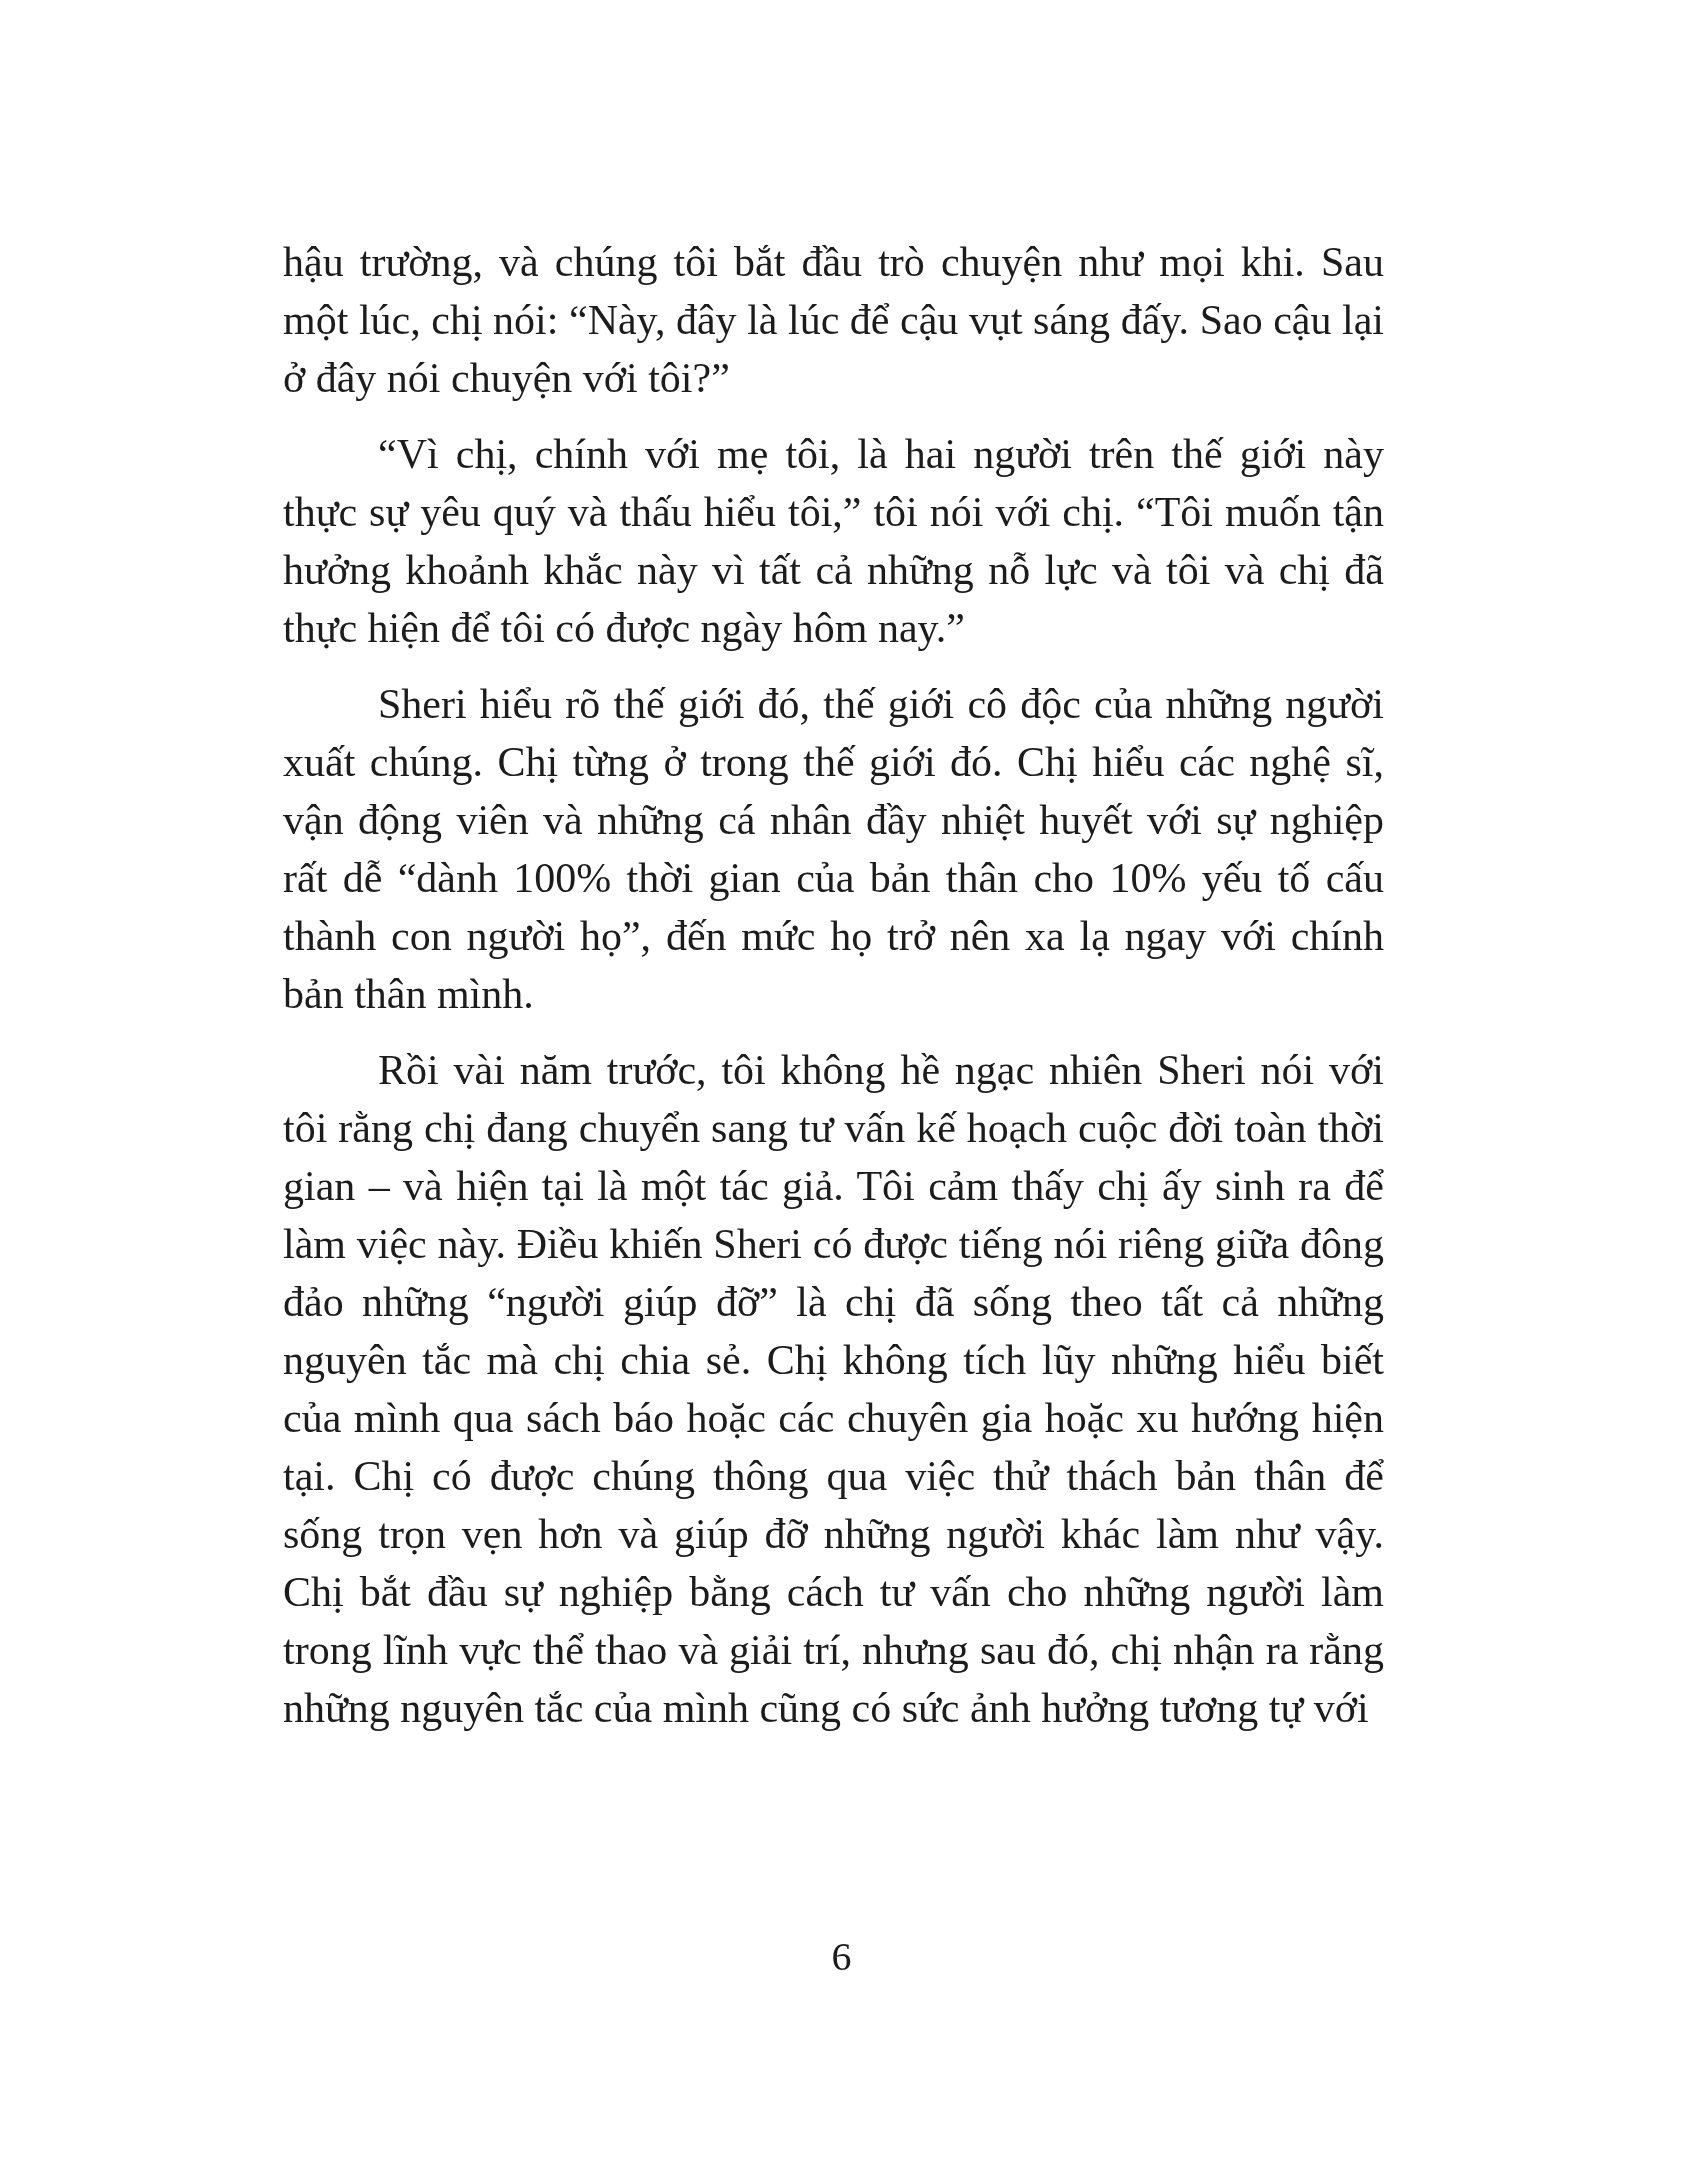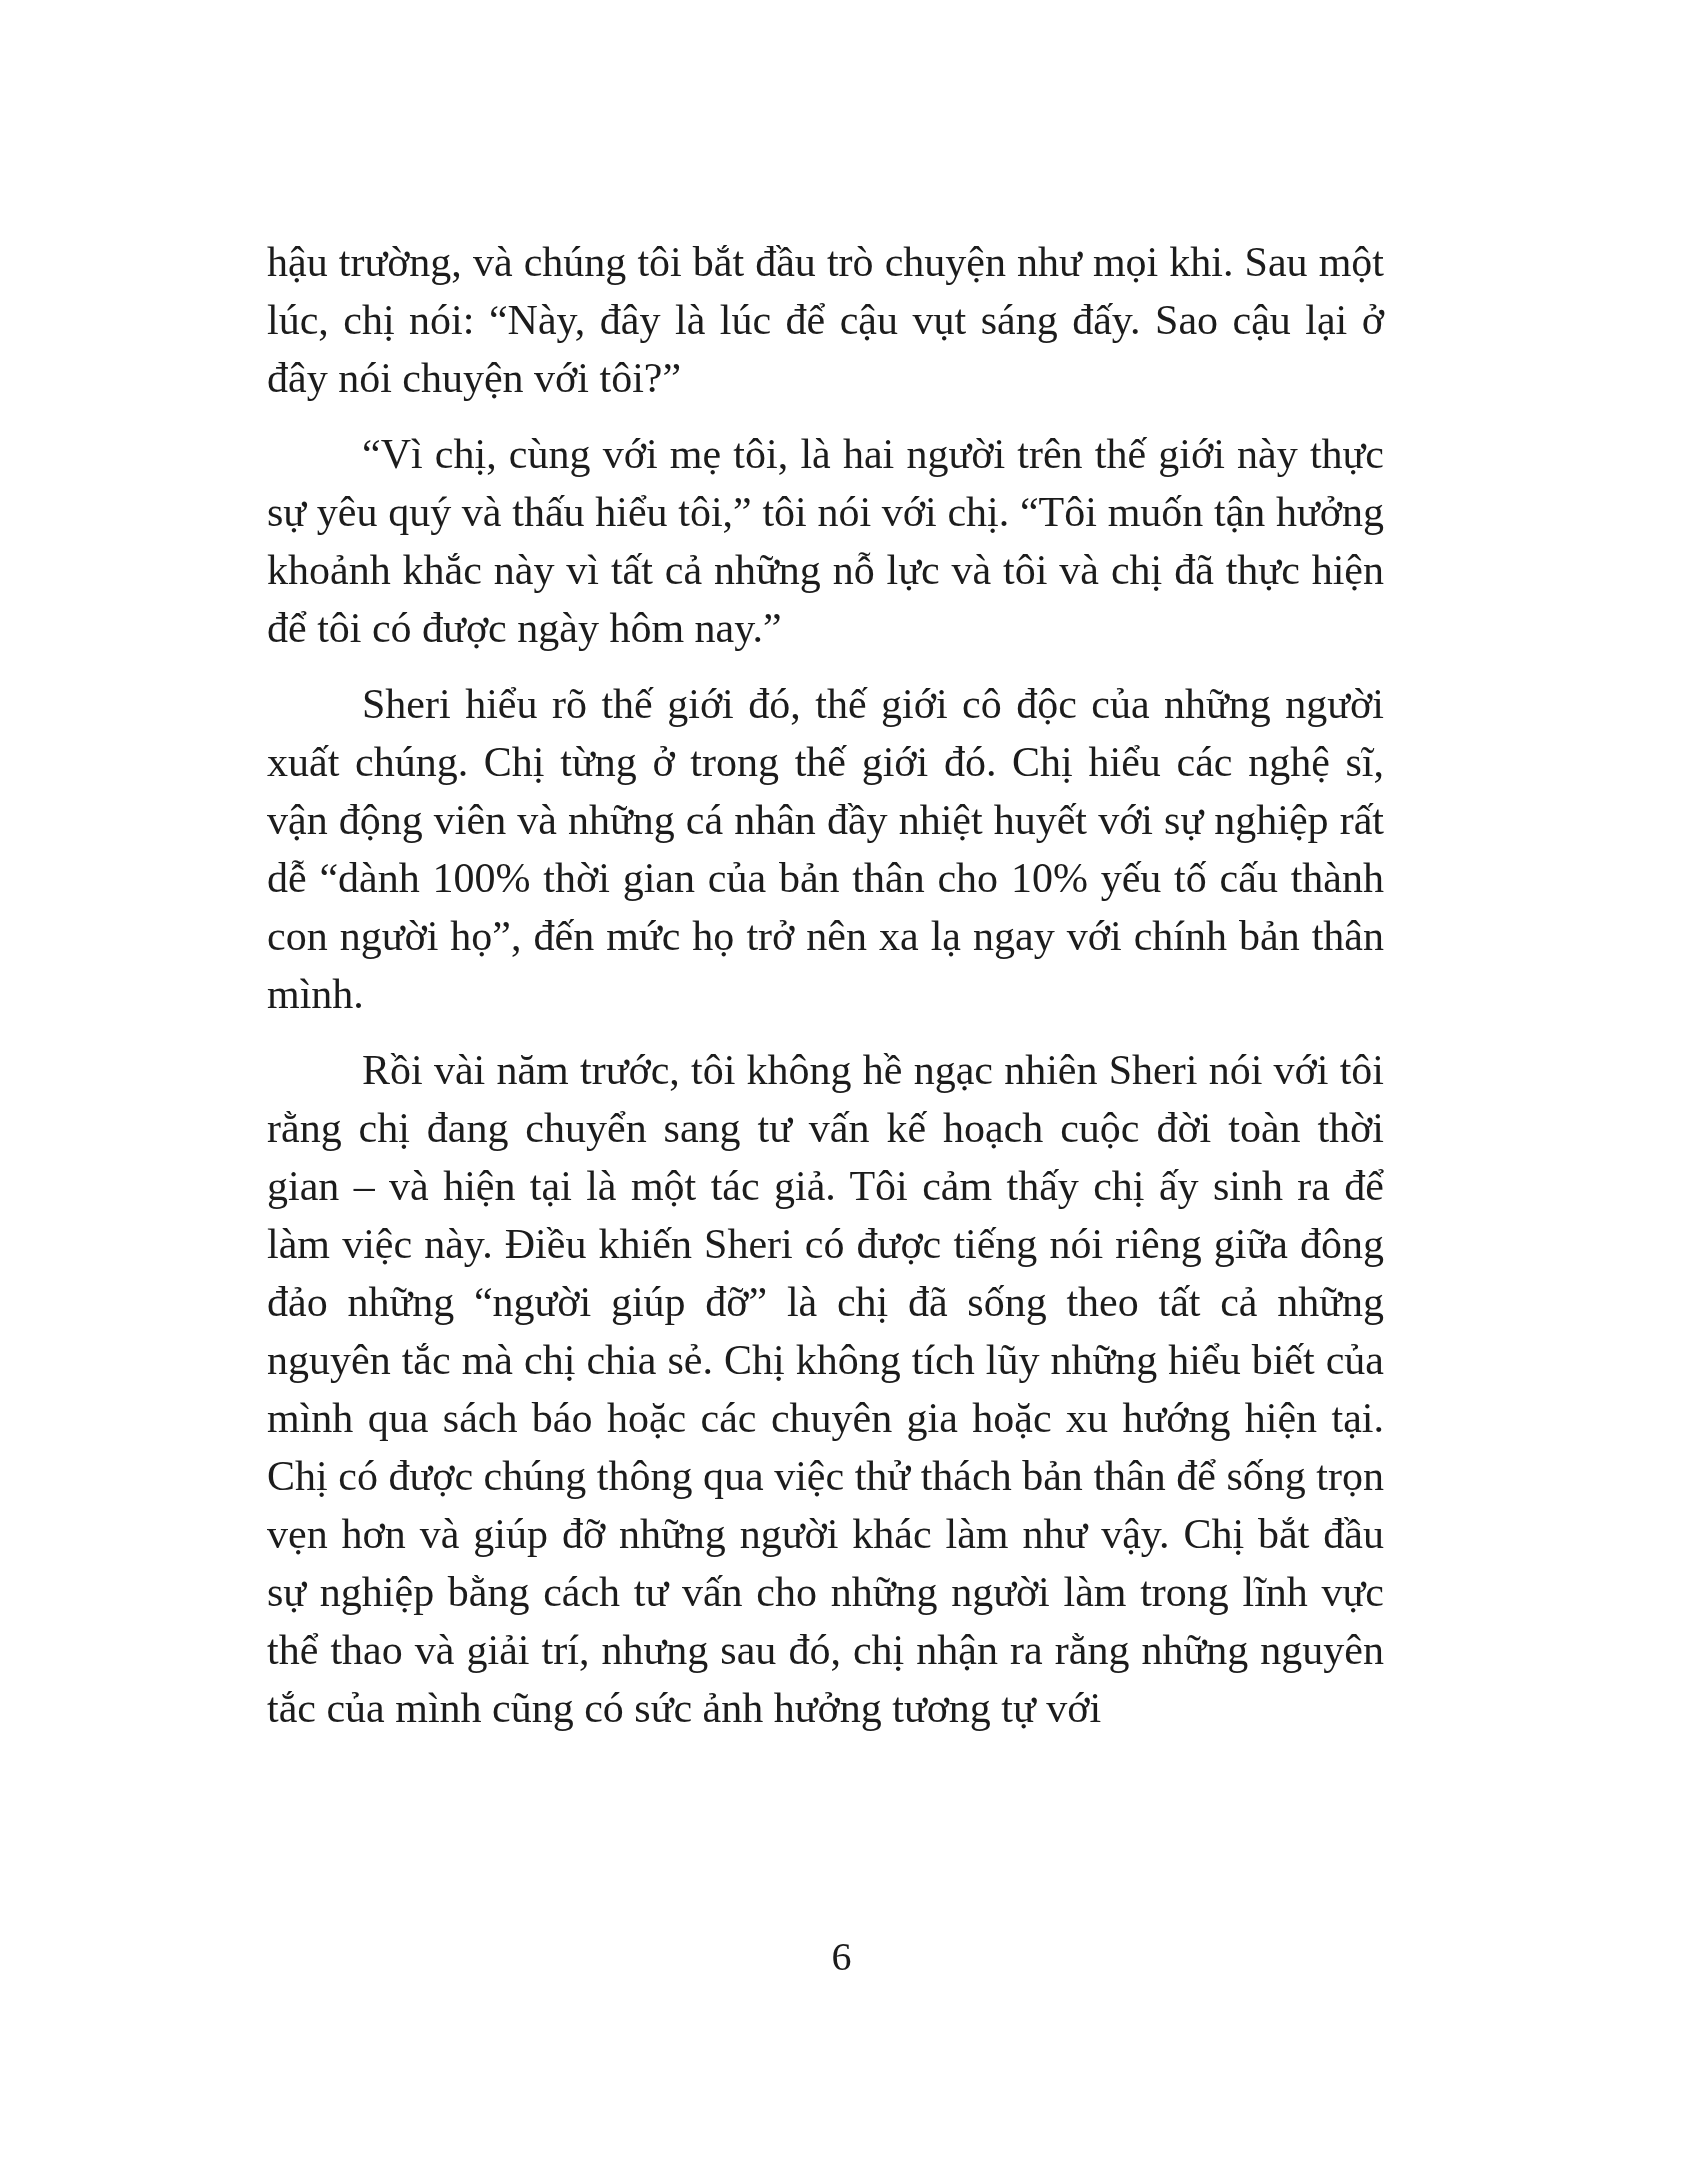--- a/index.html
+++ b/index.html
@@ -19,21 +19,21 @@
   .text-block {
     position: absolute;
     left: 267px;
     top: 233px;
     width: 1117px;
   }
   .para {
     font-size: 42px;
     line-height: 58px;
     text-align: justify;
-    margin: 0 0 18px 0;
+    margin: 0 0 18px 16px;
     color: #1c1c1c;
   }
   .para.indent {
     text-indent: 95px;
   }
   .page-number {
     position: absolute;
     left: 0;
     top: 1933px;
     width: 100%;
@@ -42,19 +42,19 @@
     line-height: 48px;
     color: #1c1c1c;
   }
 </style>
 </head>
 <body>
 
 <div class="page">
   <div class="text-block">
     <p class="para">hậu trường, và chúng tôi bắt đầu trò chuyện như mọi khi. Sau một lúc, chị nói: “Này, đây là lúc để cậu vụt sáng đấy. Sao cậu lại ở đây nói chuyện với tôi?”</p>
-    <p class="para indent">“Vì chị, cùng với mẹ tôi, là hai người trên thế giới này thực sự yêu quý và thấu hiểu tôi,” tôi nói với chị. “Tôi muốn tận hưởng khoảnh khắc này vì tất cả những nỗ lực và tôi và chị đã thực hiện để tôi có được ngày hôm nay.”</p>
+    <p class="para indent">“Vì chị, chính với mẹ tôi, là hai người trên thế giới này thực sự yêu quý và thấu hiểu tôi,” tôi nói với chị. “Tôi muốn tận hưởng khoảnh khắc này vì tất cả những nỗ lực và tôi và chị đã thực hiện để tôi có được ngày hôm nay.”</p>
     <p class="para indent">Sheri hiểu rõ thế giới đó, thế giới cô độc của những người xuất chúng. Chị từng ở trong thế giới đó. Chị hiểu các nghệ sĩ, vận động viên và những cá nhân đầy nhiệt huyết với sự nghiệp rất dễ “dành 100% thời gian của bản thân cho 10% yếu tố cấu thành con người họ”, đến mức họ trở nên xa lạ ngay với chính bản thân mình.</p>
     <p class="para indent">Rồi vài năm trước, tôi không hề ngạc nhiên Sheri nói với tôi rằng chị đang chuyển sang tư vấn kế hoạch cuộc đời toàn thời gian – và hiện tại là một tác giả. Tôi cảm thấy chị ấy sinh ra để làm việc này. Điều khiến Sheri có được tiếng nói riêng giữa đông đảo những “người giúp đỡ” là chị đã sống theo tất cả những nguyên tắc mà chị chia sẻ. Chị không tích lũy những hiểu biết của mình qua sách báo hoặc các chuyên gia hoặc xu hướng hiện tại. Chị có được chúng thông qua việc thử thách bản thân để sống trọn vẹn hơn và giúp đỡ những người khác làm như vậy. Chị bắt đầu sự nghiệp bằng cách tư vấn cho những người làm trong lĩnh vực thể thao và giải trí, nhưng sau đó, chị nhận ra rằng những nguyên tắc của mình cũng có sức ảnh hưởng tương tự với</p>
   </div>
   <div class="page-number">6</div>
 </div>
 
 
 </body></html>

